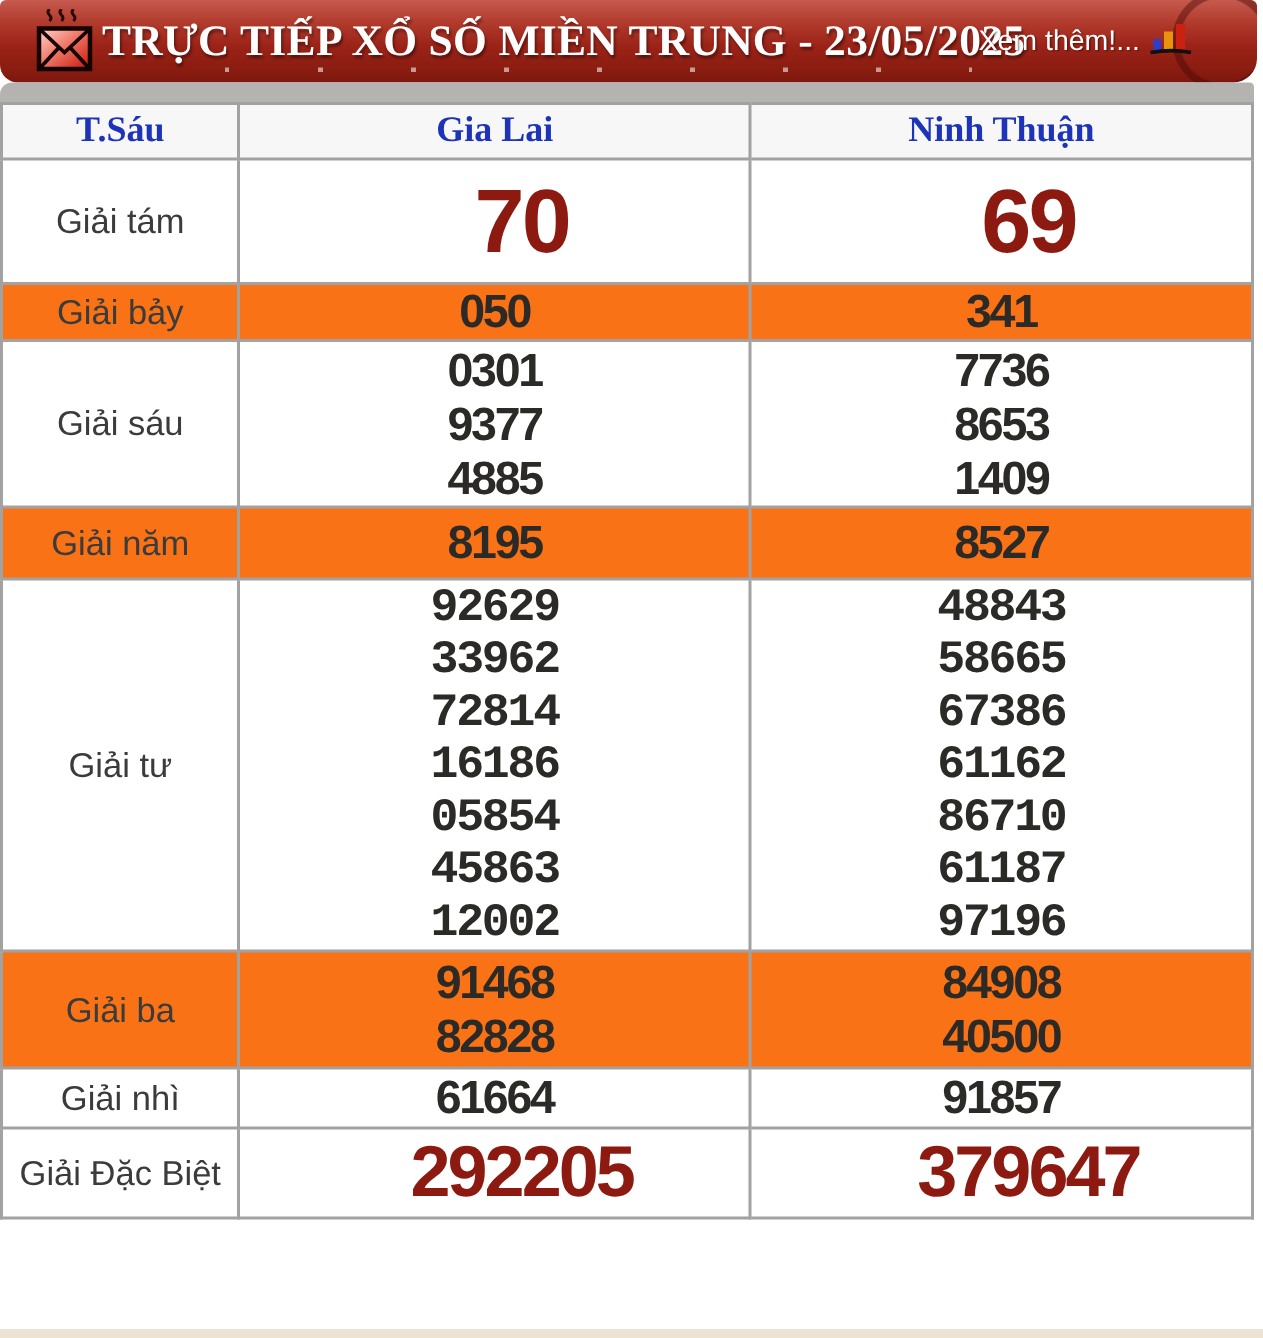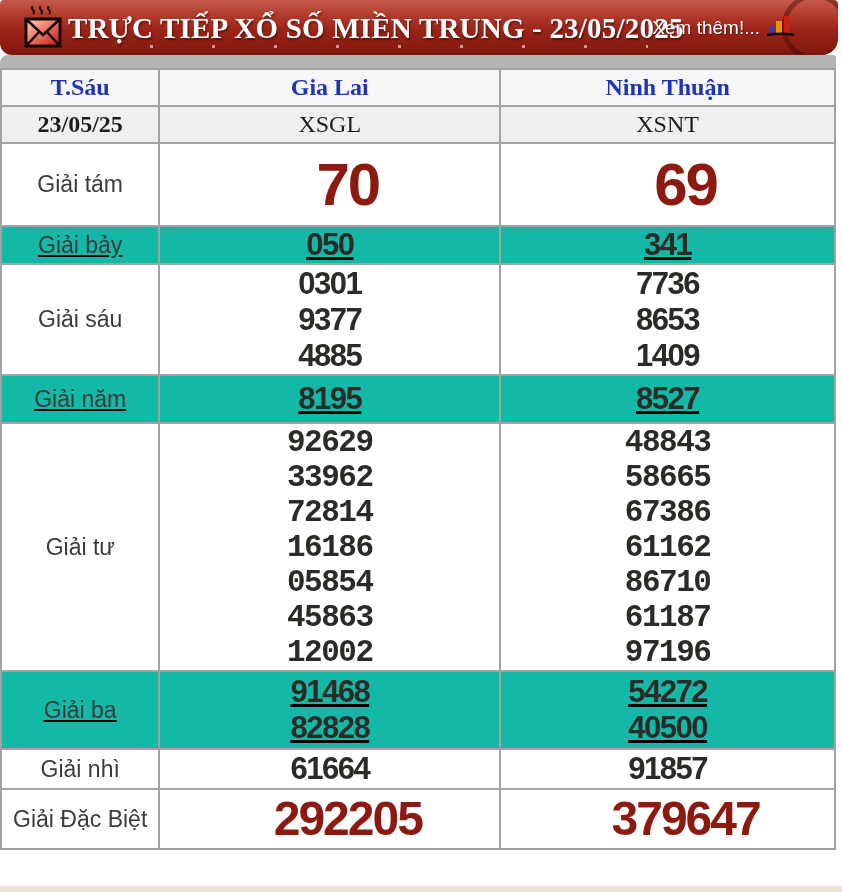--- a/index.html
+++ b/index.html
@@ -63,21 +63,21 @@
   .prize-row-1 td{height:32px}
   .prize-row-2 td{height:109px}
   .prize-row-3 td{height:46px}
   .prize-row-4 td{height:246px}
   .prize-row-4 .num{line-height:35px;font-family:Liberation Mono, monospace;}
   .prize-row-5 td{height:76px}
   .prize-row-6 td{height:38px}
   .prize-row-7 td{height:38px}
   .prize-row-8 td{height:58px}
   .prize-row-8 .num{font-size:48px;letter-spacing:-2px;line-height:58px;}
-  .prize-row-1,.prize-row-3,.prize-row-5,.prize-row-7{background:#14b8a6;text-decoration:underline;}
+  .prize-row-1,.prize-row-3,.prize-row-5,.prize-row-7{background:#f97316;}
 
   .bottom-strip{position:absolute;left:0;bottom:0;width:842px;height:6px;background:#ebe4d3;}
 </style>
 </head>
 <body>
 
 <div class="banner">
   <span class="envelope">
     <svg width="40" height="44" viewBox="0 0 40 44">
       <defs>
@@ -114,25 +114,20 @@
       <col class="col-day">
       <col class="col-p1">
       <col class="col-p2">
     </colgroup>
   <tbody>
     <tr class="hdr">
       <th>T.Sáu</th>
       <th>Gia Lai</th>
       <th>Ninh Thuận</th>
     </tr>
-    <tr class="sub">
-      <td class="date">23/05/25</td>
-      <td>XSGL</td>
-      <td>XSNT</td>
-    </tr>
   <tr class="prize-row prize-row-0">
         <td class="label-cell">Giải tám</td>
         <td class="num-cell highlight">
           <div class="num">70</div>
         </td>
         <td class="num-cell highlight">
           <div class="num">69</div>
         </td>
       </tr>
       <tr class="prize-row prize-row-1">
@@ -187,21 +182,21 @@
           <div class="num">97196</div>
         </td>
       </tr>
       <tr class="prize-row prize-row-5">
         <td class="label-cell">Giải ba</td>
         <td class="num-cell">
           <div class="num">91468</div>
           <div class="num">82828</div>
         </td>
         <td class="num-cell">
-          <div class="num">54272</div>
+          <div class="num">84908</div>
           <div class="num">40500</div>
         </td>
       </tr>
       <tr class="prize-row prize-row-6">
         <td class="label-cell">Giải nhì</td>
         <td class="num-cell">
           <div class="num">61664</div>
         </td>
         <td class="num-cell">
           <div class="num">91857</div>

